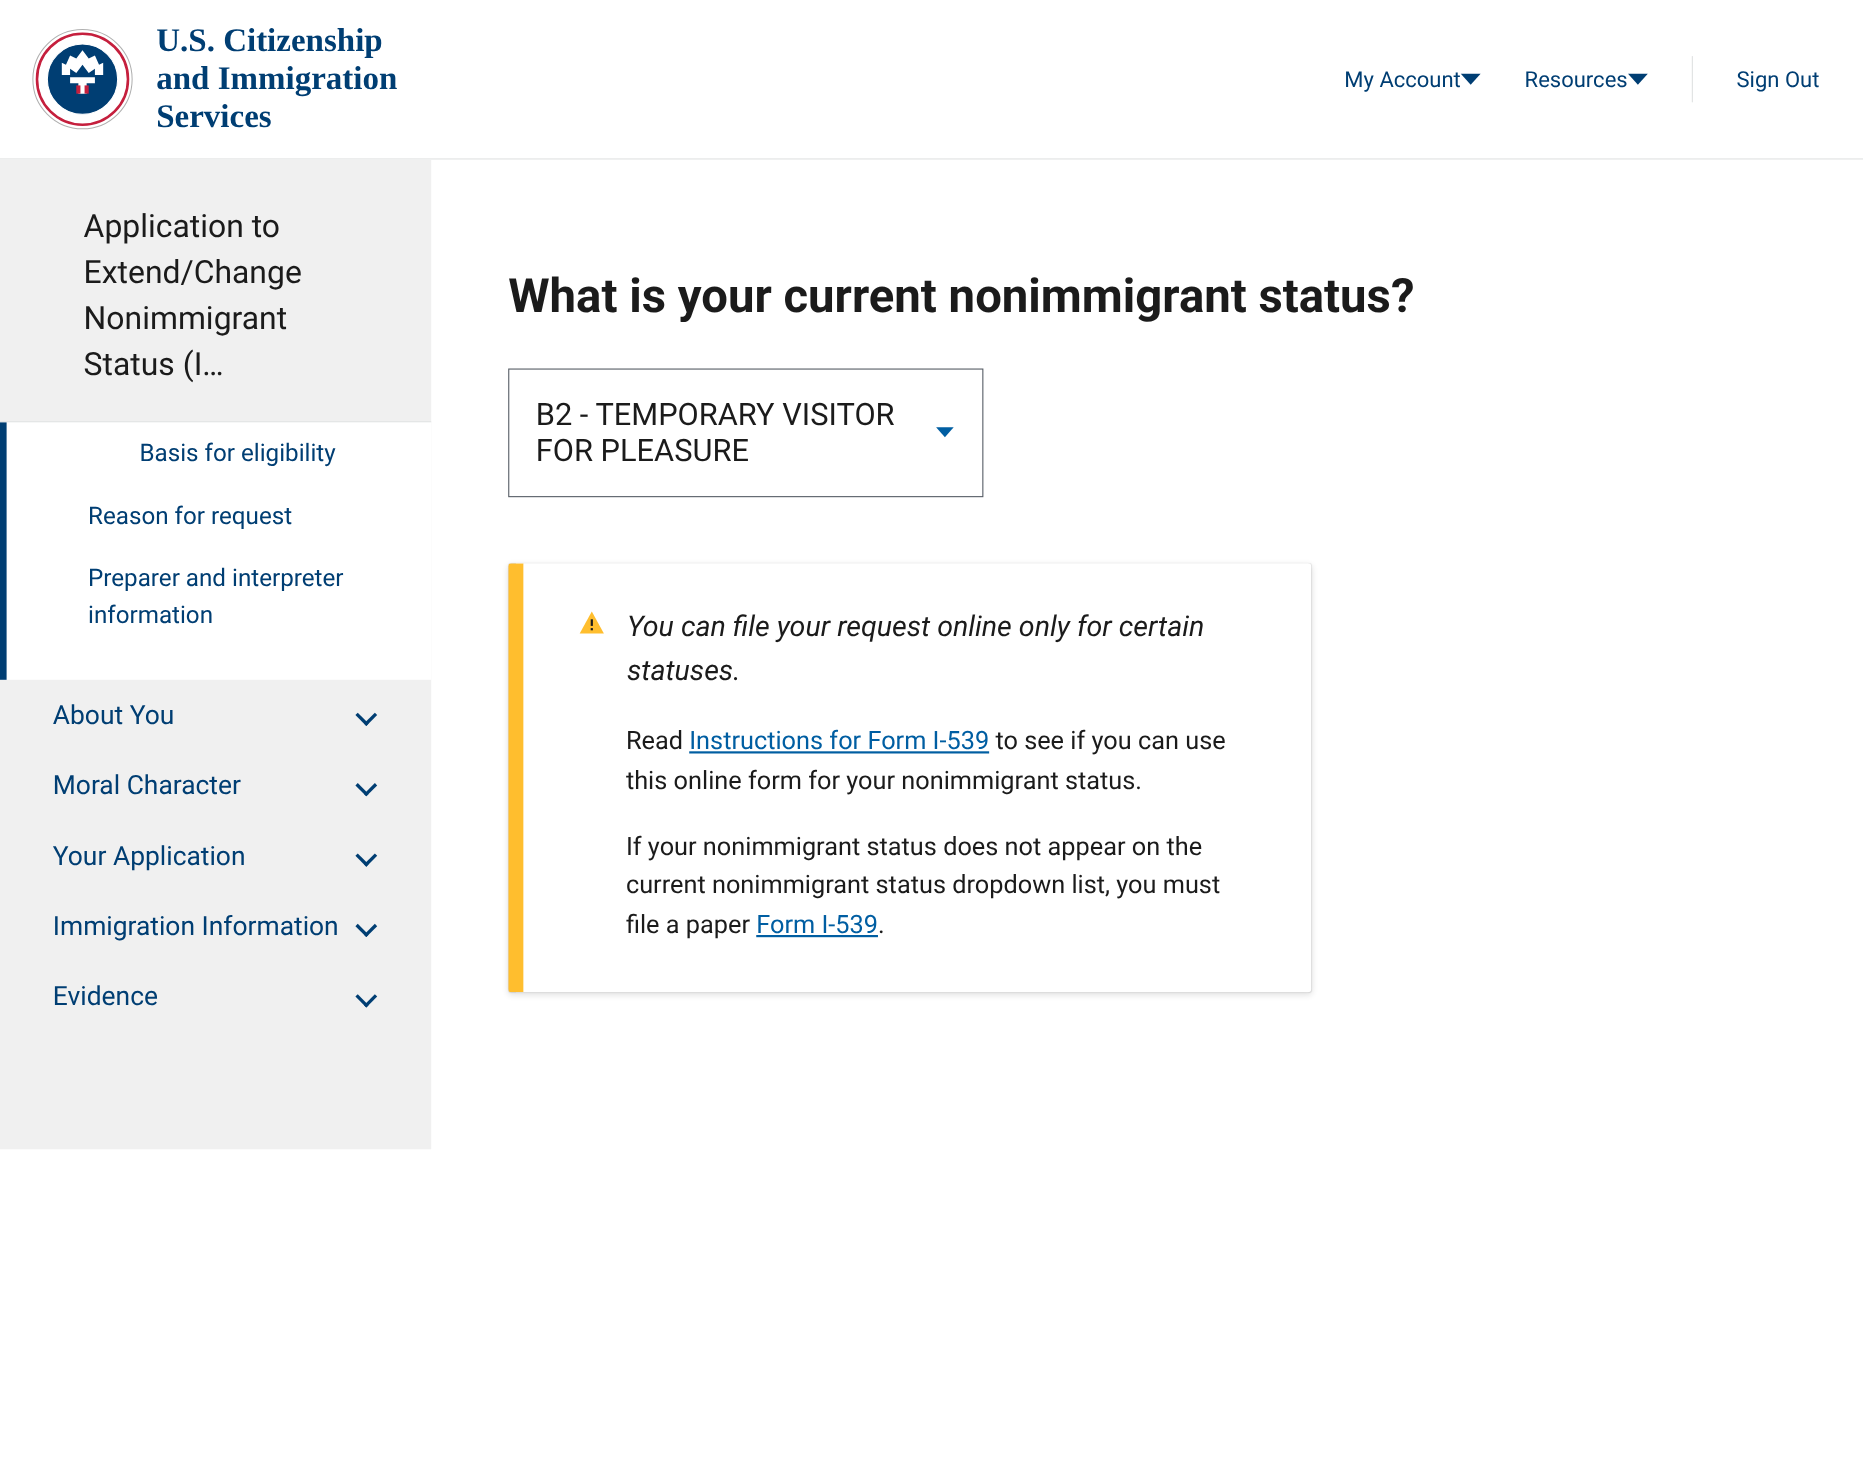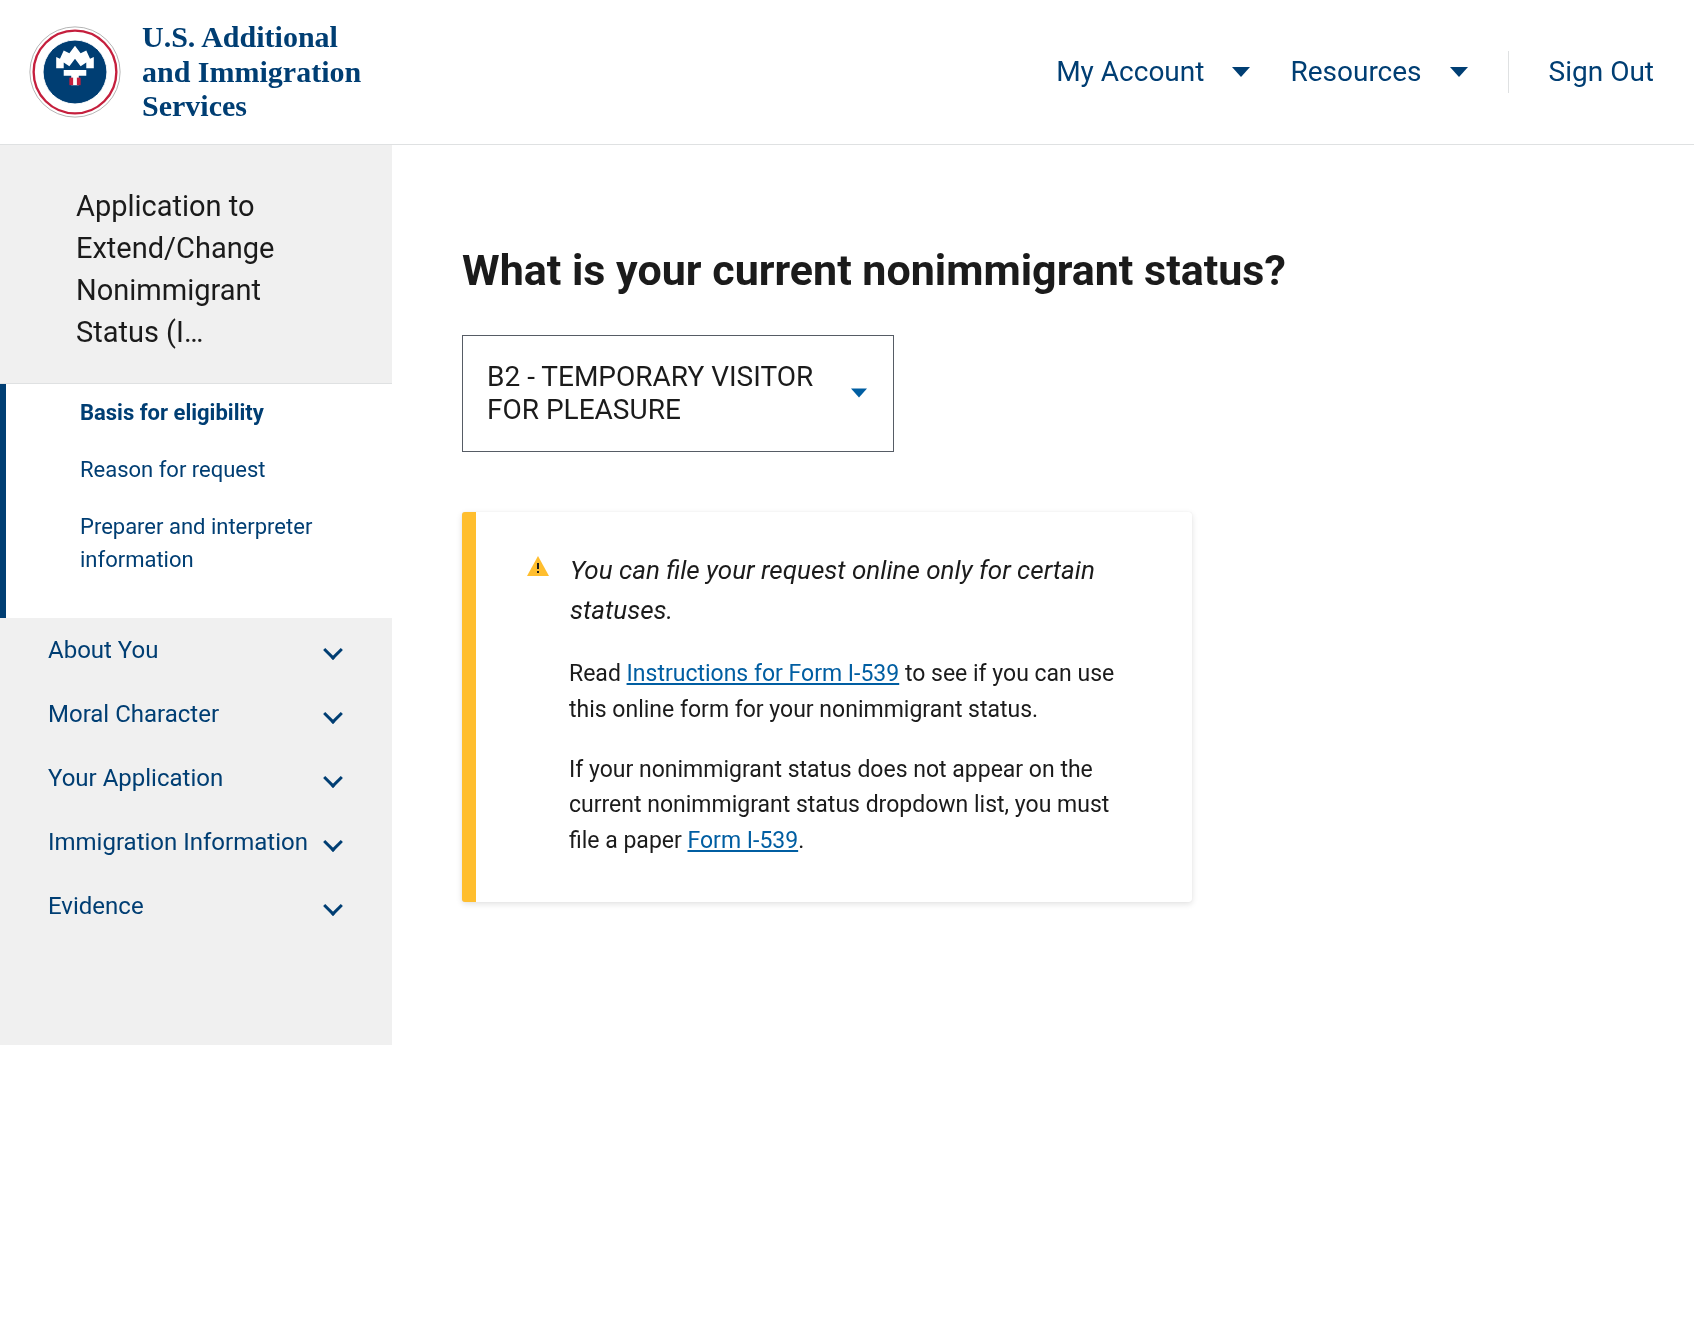--- a/index.html
+++ b/index.html
@@ -32,25 +32,25 @@
     color: #003e73;
     font-weight: 700;
   }
   .header-right {
     display: flex;
     align-items: center;
     gap: 40px;
   }
   .nav-item {
     color: #003e73;
-    font-size: 28px;
-    cursor: pointer;
-    display: flex;
-    align-items: center;
-    gap: 28px;
+    font-size: 20px;
+    cursor: pointer;
+    display: flex;
+    align-items: center;
+    gap: 0;
     text-align: center;
   }
   .nav-caret {
     width: 0; height: 0;
     border-left: 9px solid transparent;
     border-right: 9px solid transparent;
     border-top: 10px solid #003e73;
   }
   .nav-divider {
     width: 1px;
@@ -105,21 +105,22 @@
     padding: 0 40px 30px 74px;
   }
   .nav-sub-item {
     font-size: 22px;
     color: #003e73;
     padding: 12px 0;
     cursor: pointer;
     line-height: 1.5;
   }
   .nav-sub-item.active {
-    font-weight: 700;
+    font-weight: 400;
+    text-align: center;
   }
   .chev {
     width: 14px; height: 14px;
     border-right: 3px solid #003e73;
     border-bottom: 3px solid #003e73;
     transform: rotate(45deg);
     margin-right: 4px;
   }
   .chev.up {
     transform: rotate(-135deg);
@@ -206,21 +207,21 @@
       <circle cx="50" cy="50" r="48" fill="#fff" stroke="#b0b0b0" stroke-width="1"></circle>
       <circle cx="50" cy="50" r="44" fill="none" stroke="#c51f3d" stroke-width="2.5"></circle>
       <circle cx="50" cy="50" r="34" fill="#003e73"></circle>
       <path d="M50 22 L44 30 L38 27 L34 36 L30 34 L30 46 L38 46 L38 40 L44 44 L50 36 L56 44 L62 40 L62 46 L70 46 L70 34 L66 36 L62 27 L56 30 Z" fill="#fff"></path>
       <path d="M38 48 L62 48 L62 54 L54 54 L54 64 L46 64 L46 54 L38 54 Z" fill="#fff"></path>
       <rect x="44" y="56" width="4" height="8" fill="#c51f3d"></rect>
       <rect x="52" y="56" width="4" height="8" fill="#c51f3d"></rect>
       <circle cx="50" cy="50" r="34" fill="none" stroke="#fff" stroke-width="1"></circle>
     </svg>
     <div class="brand-text">
-      <div>U.S. Additional</div>
+      <div>U.S. Citizenship</div>
       <div>and Immigration</div>
       <div>Services</div>
     </div>
   </div>
   <nav class="header-right">
     <div class="nav-item">
       <span>My Account</span>
       <span class="nav-caret"></span>
     </div>
     <div class="nav-item">

